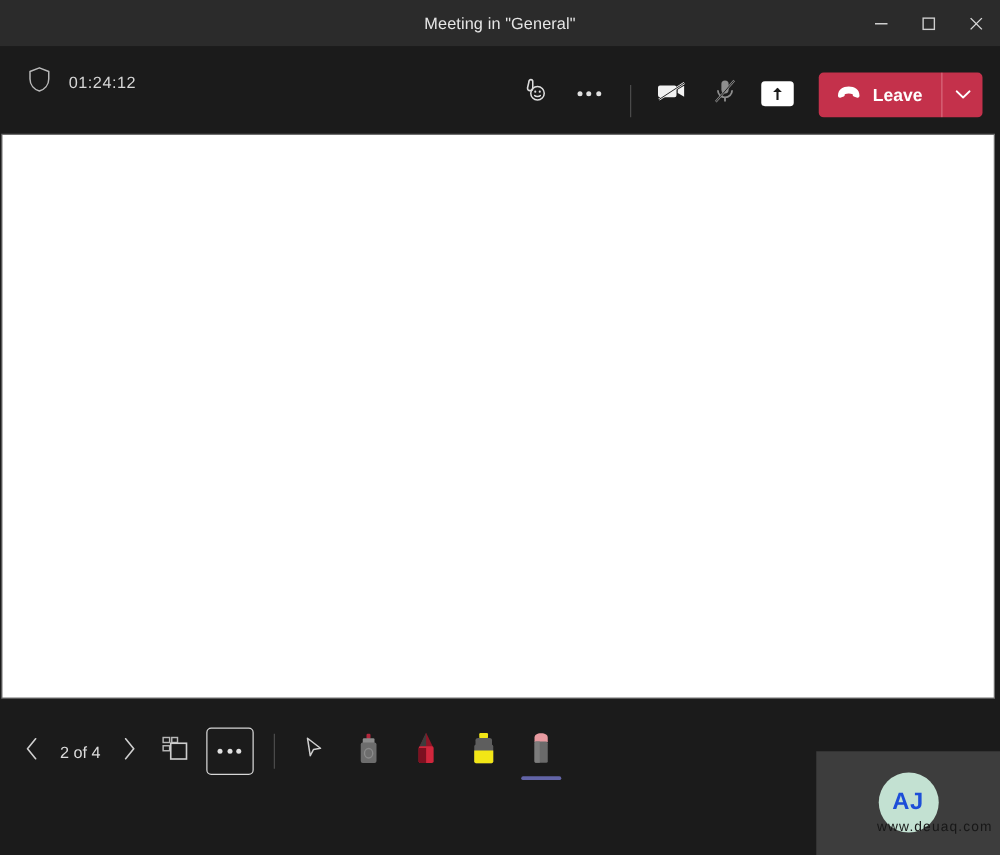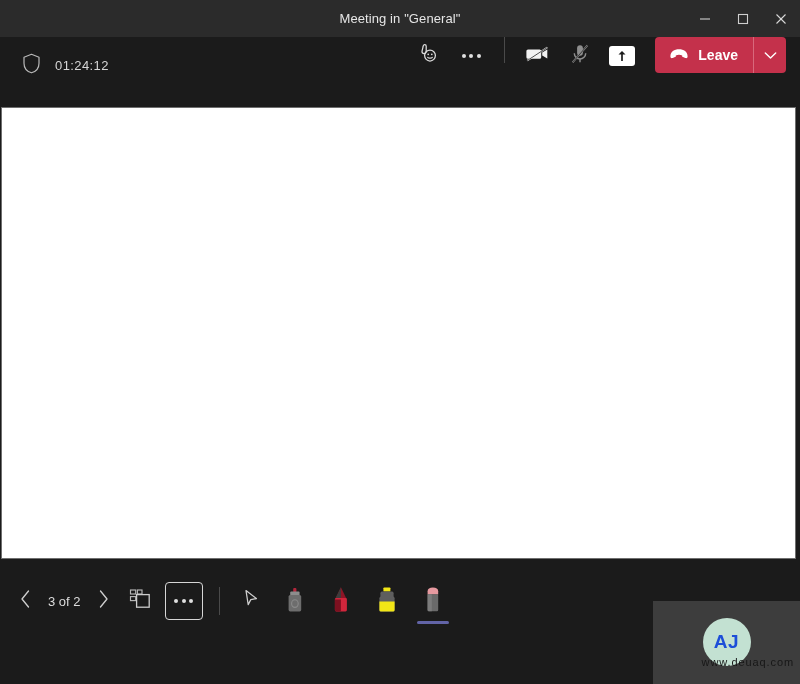--- a/index.html
+++ b/index.html
@@ -70,21 +70,21 @@
     color: #d6d6d6;
     font-variant-numeric: tabular-nums;
     letter-spacing: .4px;
     user-select: none;
   }
   .ctrl-right {
     position: absolute;
     right: 14px; top: 0;
     height: 57px;
     display: flex;
-    align-items: flex-start;
+    align-items: flex-end;
     gap: 0;
   }
   .ctrl-btn {
     width: 42px; height: 38px;
     display: flex;
     align-items: center;
     justify-content: center;
     border-radius: 4px;
     cursor: default;
   }
@@ -390,21 +390,21 @@
   <div class="tools">
 
     <div class="nav-btn">
       <span>
         <svg width="13" height="20" viewBox="0 0 13 20">
             <path d="M9.5 2 L3 10 L9.5 18" fill="none" stroke="#cfcfcf" stroke-width="1.3" stroke-linecap="round" stroke-linejoin="round"></path>
           </svg>
       </span>
     </div>
 
-    <div class="slide-count">3 of 2</div>
+    <div class="slide-count">2 of 4</div>
 
     <div class="nav-btn">
       <span>
         <svg width="13" height="20" viewBox="0 0 13 20">
             <path d="M3.5 2 L10 10 L3.5 18" fill="none" stroke="#cfcfcf" stroke-width="1.3" stroke-linecap="round" stroke-linejoin="round"></path>
           </svg>
       </span>
     </div>
 
     <div class="tool-btn">

